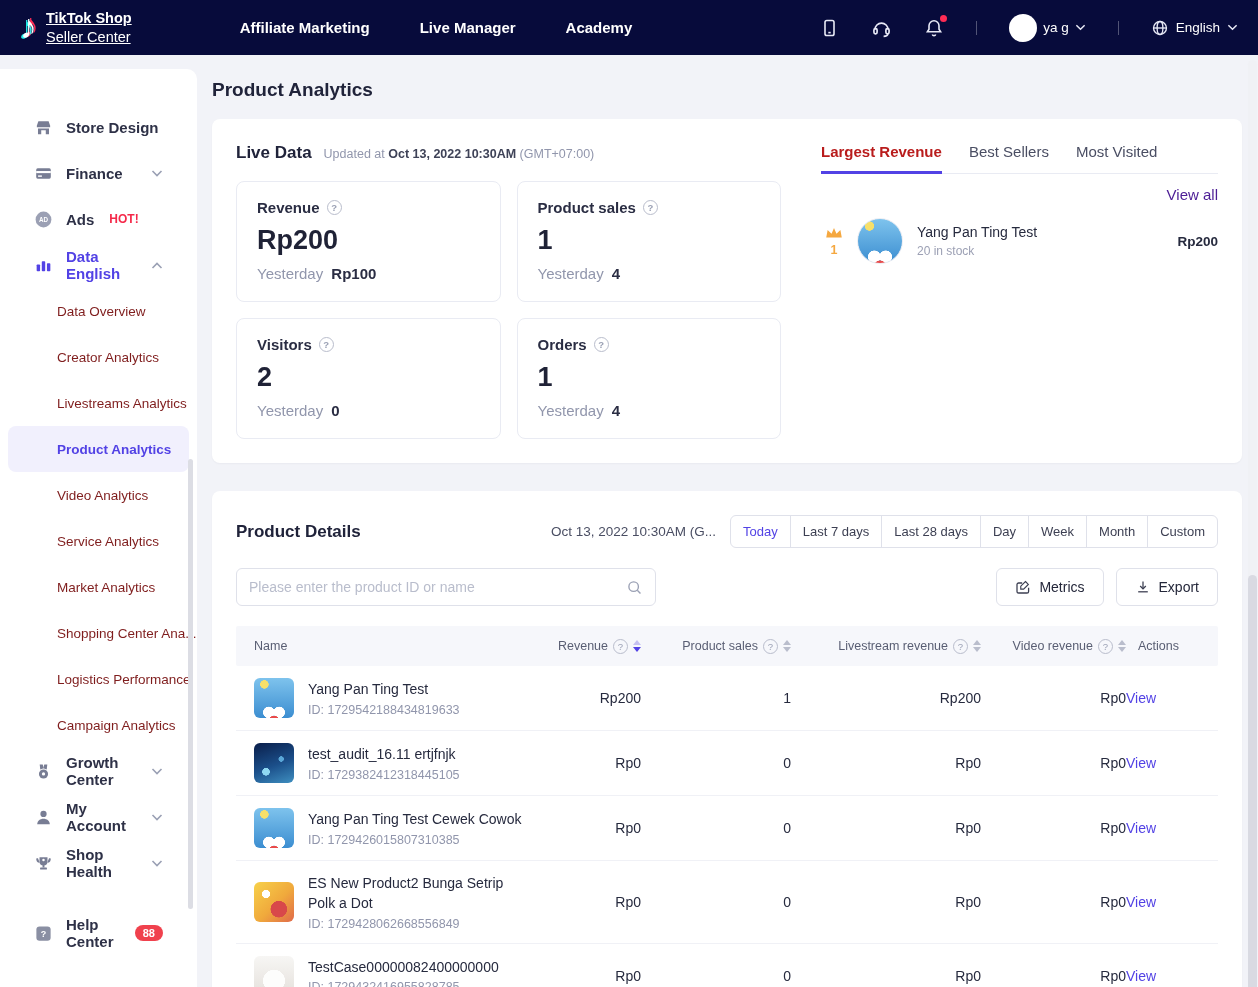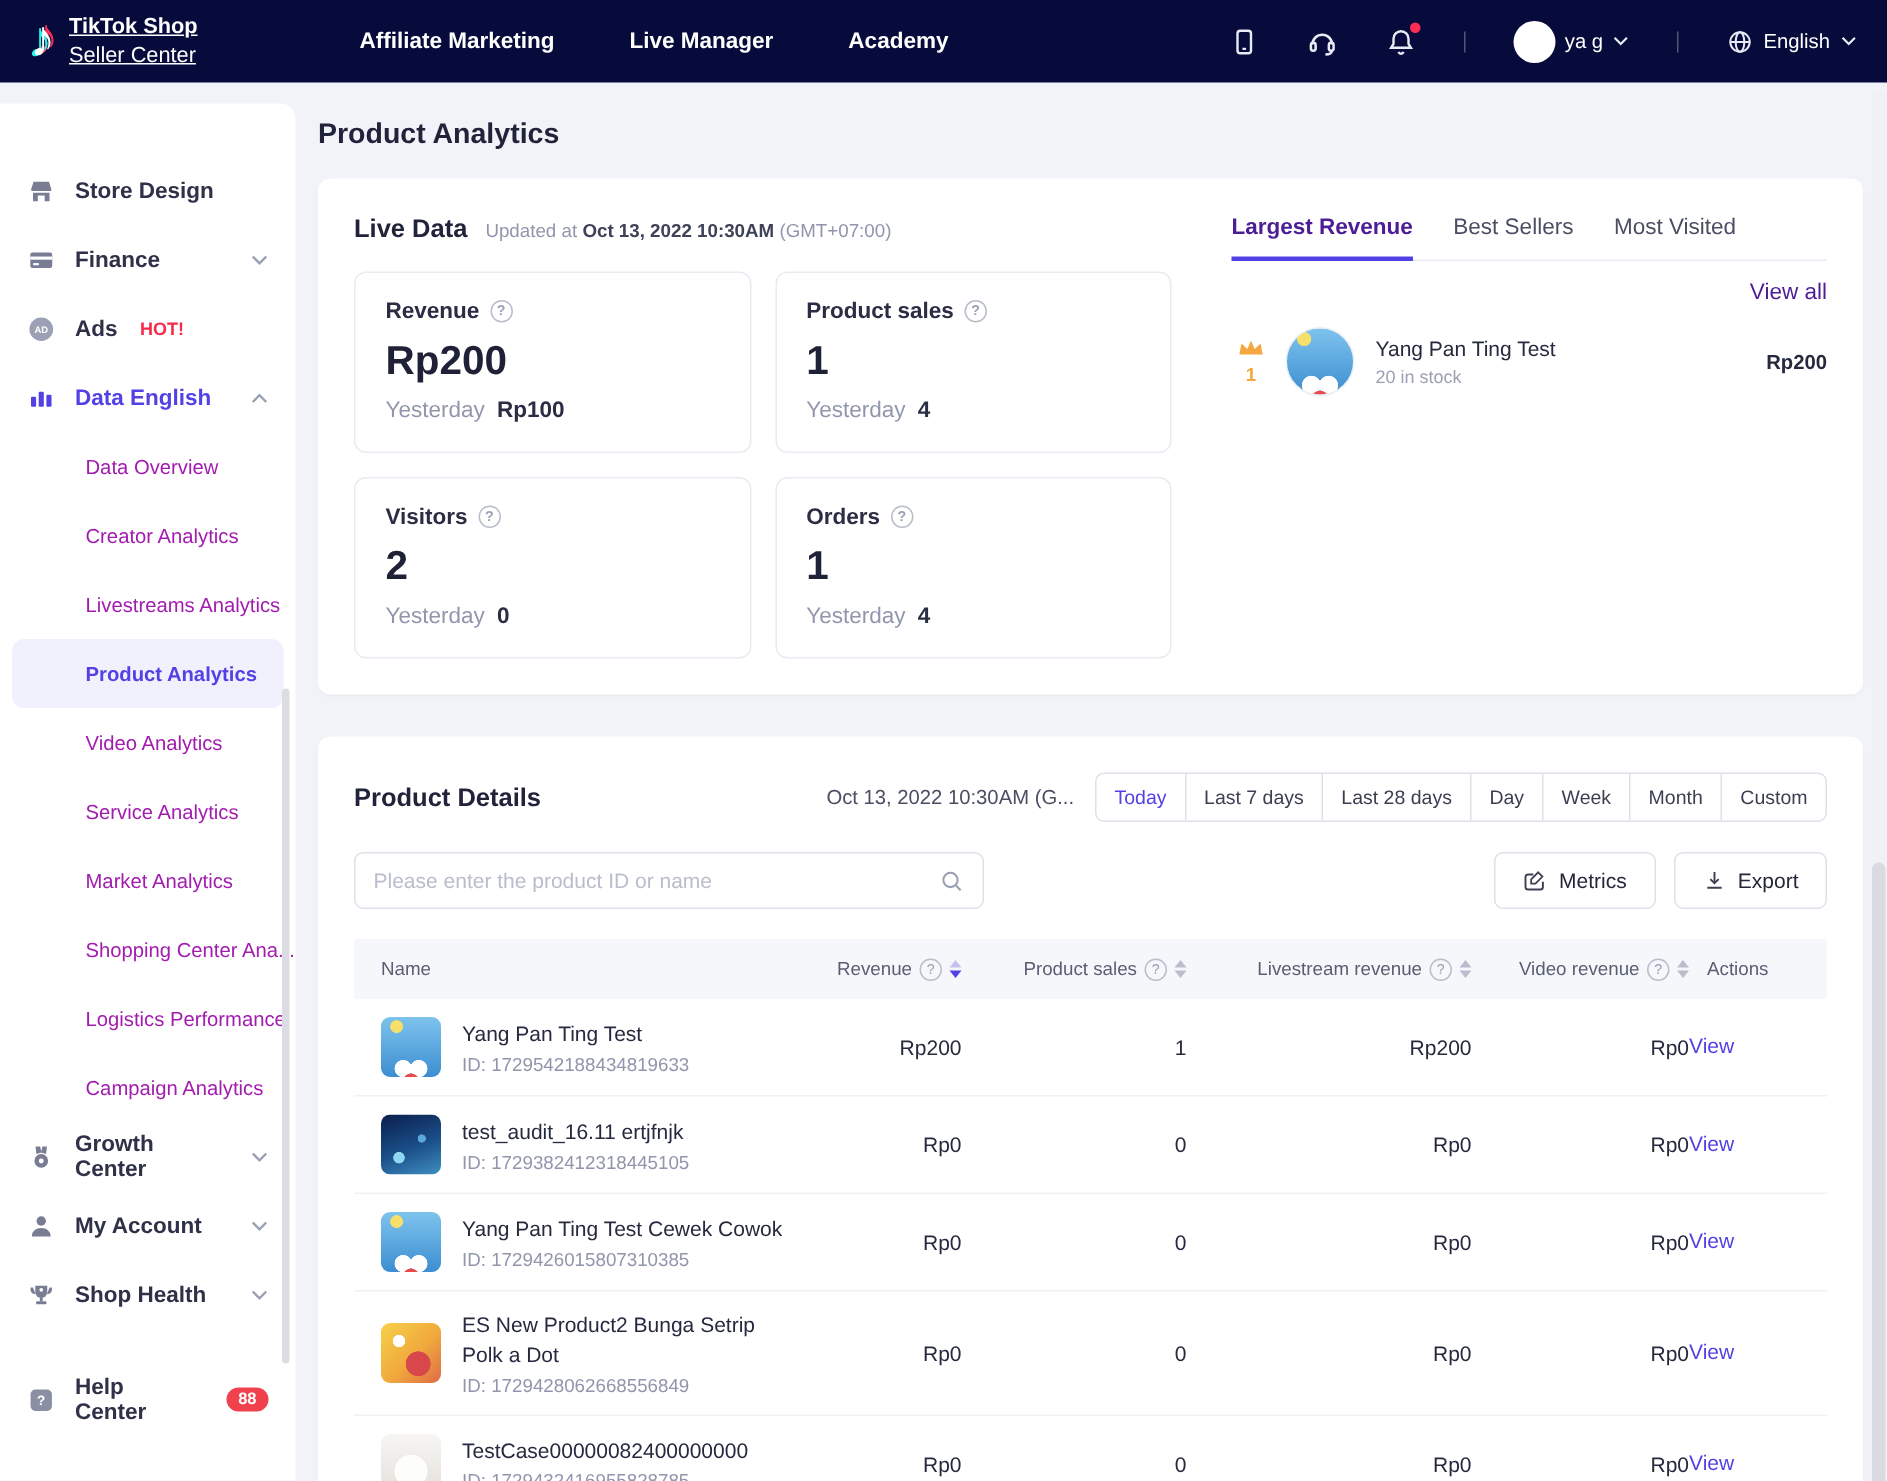--- a/index.html
+++ b/index.html
@@ -20,30 +20,30 @@
   .hicon { position:relative; display:flex; align-items:center; cursor:pointer; }
   .dot { position:absolute; top:-3px; right:-3px; width:7px; height:7px; border-radius:50%; background:#fe2c55; }
   .hdiv { width:1px; height:14px; background:rgba(255,255,255,.3); }
   .avatar { width:28px; height:28px; border-radius:50%; background:#fff; }
   .uname { color:#fff; font-size:13.5px; display:flex; align-items:center; gap:6px; cursor:pointer; }
   .lang { color:#fff; font-size:13.5px; display:flex; align-items:center; gap:7px; cursor:pointer; }
 
   
   .sidebar { position:absolute; left:0; top:69px; bottom:0; width:197px; background:#fff;
     border-radius:0 10px 0 0; padding-top:35px; }
-  .side-item { display:flex; align-items:center; gap:13px; padding:0 18px; height:46px;
+  .side-item { display:flex; align-items:center; gap:13px; padding:0 34px; height:46px;
     font-size:15px; font-weight:700; color:#2e3147; cursor:pointer; }
   .side-item.active { color:#5242e5; }
   .s-icon { display:flex; width:19px; justify-content:center; }
   .s-badge { display:none; color:#f5294a; font-size:12px; font-weight:700; margin-left:2px; }
   .s-chevron { display:none; margin-left:auto; }
   .s-chevron svg { display:block; }
   .s-chevron.up svg { transform:rotate(180deg); }
   .side-child { display:flex; align-items:center; height:46px; padding-left:57px;
-    font-size:13.5px; color:#a21caf; cursor:pointer; }
+    font-size:13.5px; color:#7f1d1d; cursor:pointer; }
   .side-child.active { background:#f1f0fd; border-radius:8px; margin:0 8px; padding-left:49px;
     color:#5242e5; font-weight:700; }
   .help-item { margin-top:24px; }
   .h-badge { background:#f0414d; color:#fff; font-size:11px; font-weight:700;
     border-radius:9px; padding:2px 8px; margin-left:4px; }
   .side-scroll { position:absolute; right:4px; top:390px; width:5px; height:450px;
     background:#dcdde4; border-radius:3px; }
 
   
   .main { position:absolute; left:212px; right:16px; top:55px; bottom:0; }
@@ -60,21 +60,21 @@
   .m-label { display:flex; align-items:center; gap:7px; font-size:15px; font-weight:700; color:#2a2d43; }
   .m-value { font-size:27px; font-weight:700; color:#1f2236; margin-top:9px; }
   .m-yday { font-size:15px; color:#9196ac; margin-top:9px; }
   .m-yday b { color:#2a2d43; font-weight:700; margin-left:4px; }
   .qmark { width:15px; height:15px; border:1px solid #b9bdcc; border-radius:50%; color:#9aa0b4;
     font-size:9.5px; display:inline-flex; align-items:center; justify-content:center; flex:0 0 auto; }
 
   .live-right { flex:1; margin-left:40px; min-width:0; }
   .rank-tabs { display:flex; gap:27px; border-bottom:1px solid #e9ebf3; }
   .rank-tab { font-size:15px; color:#4a4e63; padding-bottom:11px; cursor:pointer; }
-  .rank-tab.active { color:#4c1d95; font-weight:700; border-bottom:3px solid #5242e5; margin-bottom:-1px; }
+  .rank-tab.active { color:#b91c1c; font-weight:700; border-bottom:3px solid #5242e5; margin-bottom:-1px; }
   .view-all { text-align:right; margin-top:12px; }
   .view-all a { color:#4c1d95; font-size:15px; font-weight:500; text-decoration:none; cursor:pointer; }
   .rank-item { display:flex; align-items:center; margin-top:14px; }
   .crown-wrap { width:26px; text-align:center; margin-right:10px; }
   .crown-rank { color:#f5a840; font-size:12.5px; font-weight:700; line-height:1; margin-top:1px; }
   .rank-thumb { width:46px; height:46px; border-radius:50%; border:1px solid #eceef4; margin-right:14px; }
   .rank-name { font-size:14px; color:#262a3e; }
   .rank-stock { font-size:12px; color:#9ca0b4; margin-top:4px; }
   .rank-value { margin-left:auto; font-size:13.5px; font-weight:700; color:#262a3e; }
 

